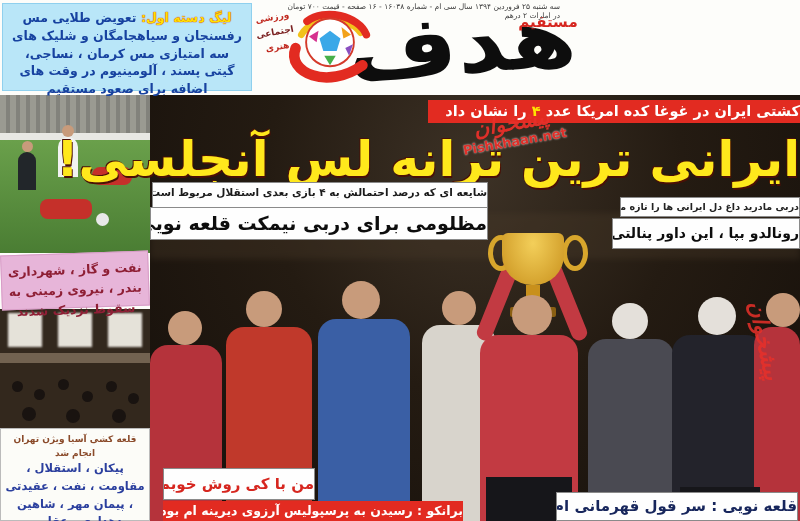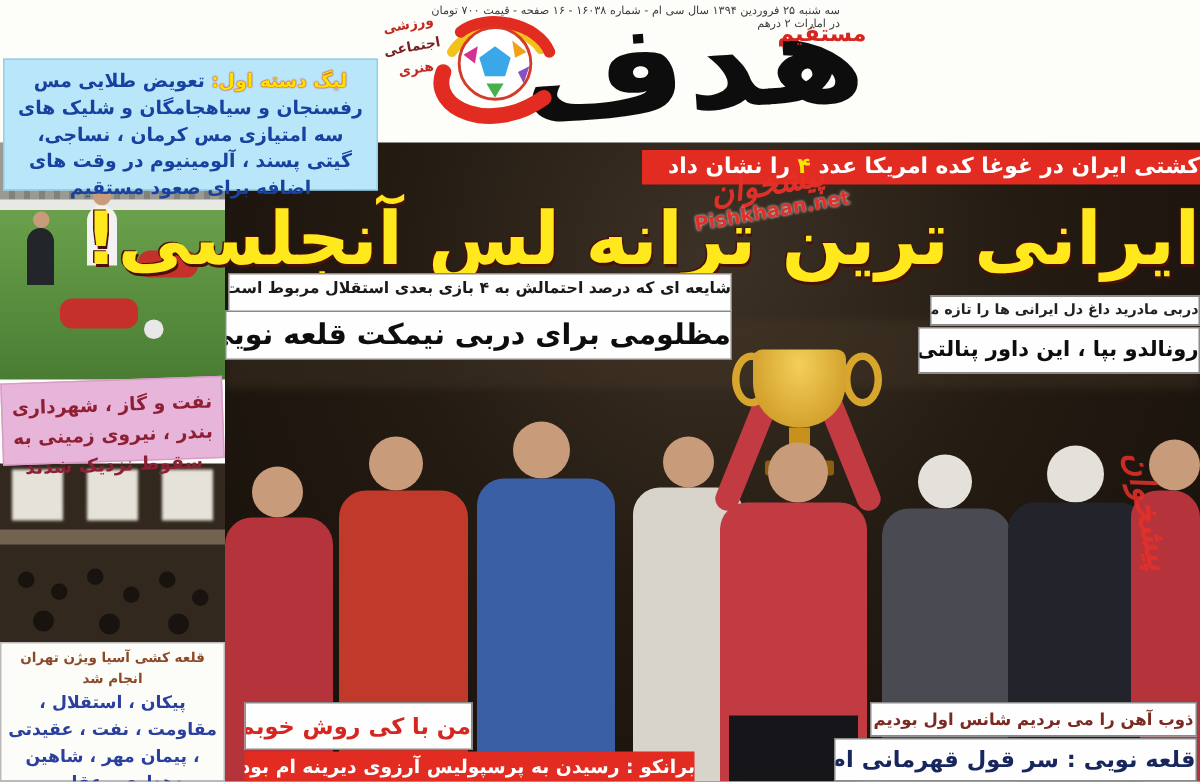--- a/index.html
+++ b/index.html
@@ -3,21 +3,21 @@
 <meta charset="utf-8">
 <style>
   html,body{margin:0;padding:0;background:#777;}
   #page{position:relative;width:800px;height:521px;background:#fdfdfa;overflow:hidden;
         font-family:"DejaVu Sans",sans-serif;margin:0 auto;}
   .abs{position:absolute;}
   .rtl{direction:rtl;unicode-bidi:embed;}
   
   .league-box{left:2px;top:3px;width:250px;height:88px;background:#b9e6f8;border:1px solid #8fd0ee;
       color:#1742a0;font-weight:bold;font-size:12.5px;line-height:1.42;text-align:center;
-      padding:5px 6px;box-sizing:border-box;z-index:4;margin-top:36px;}
+      padding:5px 6px;box-sizing:border-box;z-index:4;}
   .league-highlight{color:#ffe400;text-shadow:0 0 1px #d02010,0 0 1px #d02010;}
   .tagline{left:252px;top:10px;width:46px;z-index:4;transform:rotate(-10deg);text-align:center;}
   .tagline span{display:block;font-size:9px;font-weight:bold;color:#c02a20;line-height:15px;}
   .tagline span:nth-child(2){color:#7a2020;}
   .logo-ball{left:282px;top:6px;z-index:3;}
   .paper-type{left:508px;top:13px;width:80px;color:#d6261f;font-weight:bold;font-size:15px;z-index:5;text-align:center;}
   .logo-name{left:352px;top:-6px;width:220px;height:100px;color:#0d0d0d;font-weight:bold;
       font-size:84px;line-height:100px;text-align:center;transform:rotate(-4deg) scaleX(1.12);z-index:2;}
   .dateline{left:280px;top:2px;width:280px;font-size:7.5px;color:#3c3c3c;text-align:right;z-index:6;}
   
@@ -207,16 +207,15 @@
   <div class="abs wm-side rtl">پیشخوان</div>
 
   <div class="abs wbox estql-kicker rtl">شایعه ای که درصد احتمالش به ۴ بازی بعدی استقلال مربوط است</div>
   <div class="abs wbox estql-title rtl">مظلومی برای دربی نیمکت قلعه نویی را می گیرد!</div>
 
   <div class="abs wbox madrid-kicker rtl">دربی مادرید داغ دل ایرانی ها را تازه می کند!</div>
   <div class="abs wbox madrid-title rtl">رونالدو بپا ، این داور پنالتی خور است!</div>
 
   <div class="abs banner-red branko rtl">برانکو : رسیدن به پرسپولیس آرزوی دیرینه ام بود</div>
   <div class="abs wbox queiroz rtl">من با کی روش خوبم</div>
-  <div class="abs wbox zobahan rtl">ذوب آهن را می بردیم شانس اول بودیم</div>
   <div class="abs wbox ghalenoei rtl">قلعه نویی : سر قول قهرمانی ام هستم</div>
 
 </div>
 
 </body></html>

